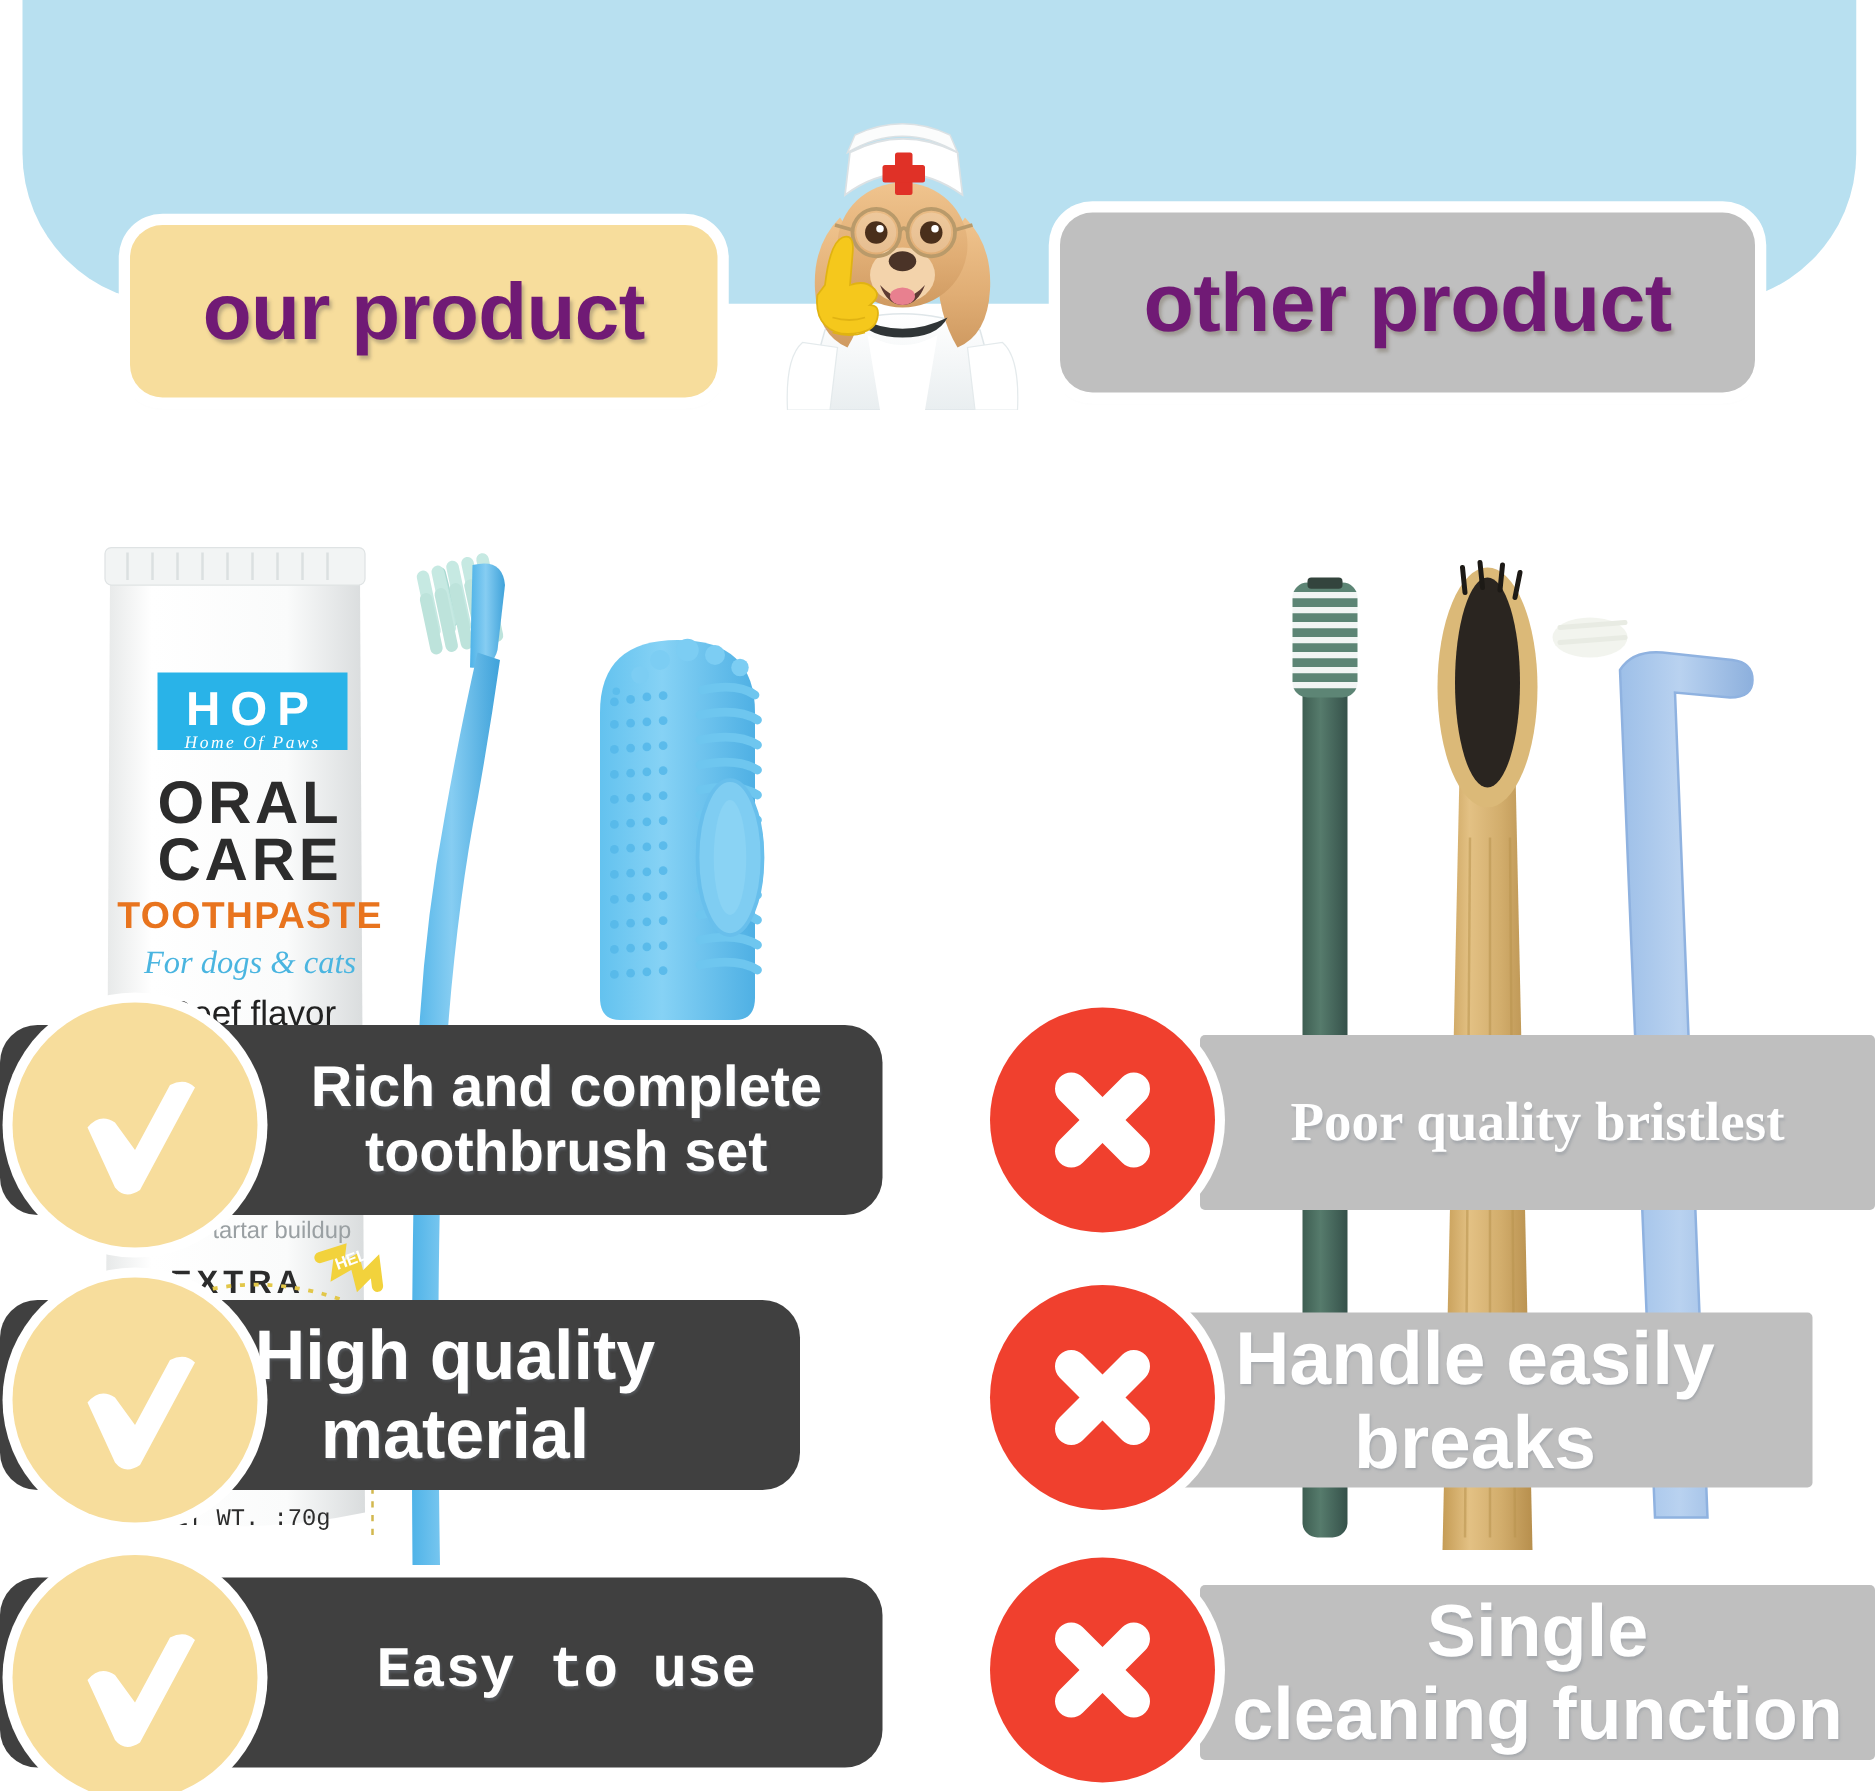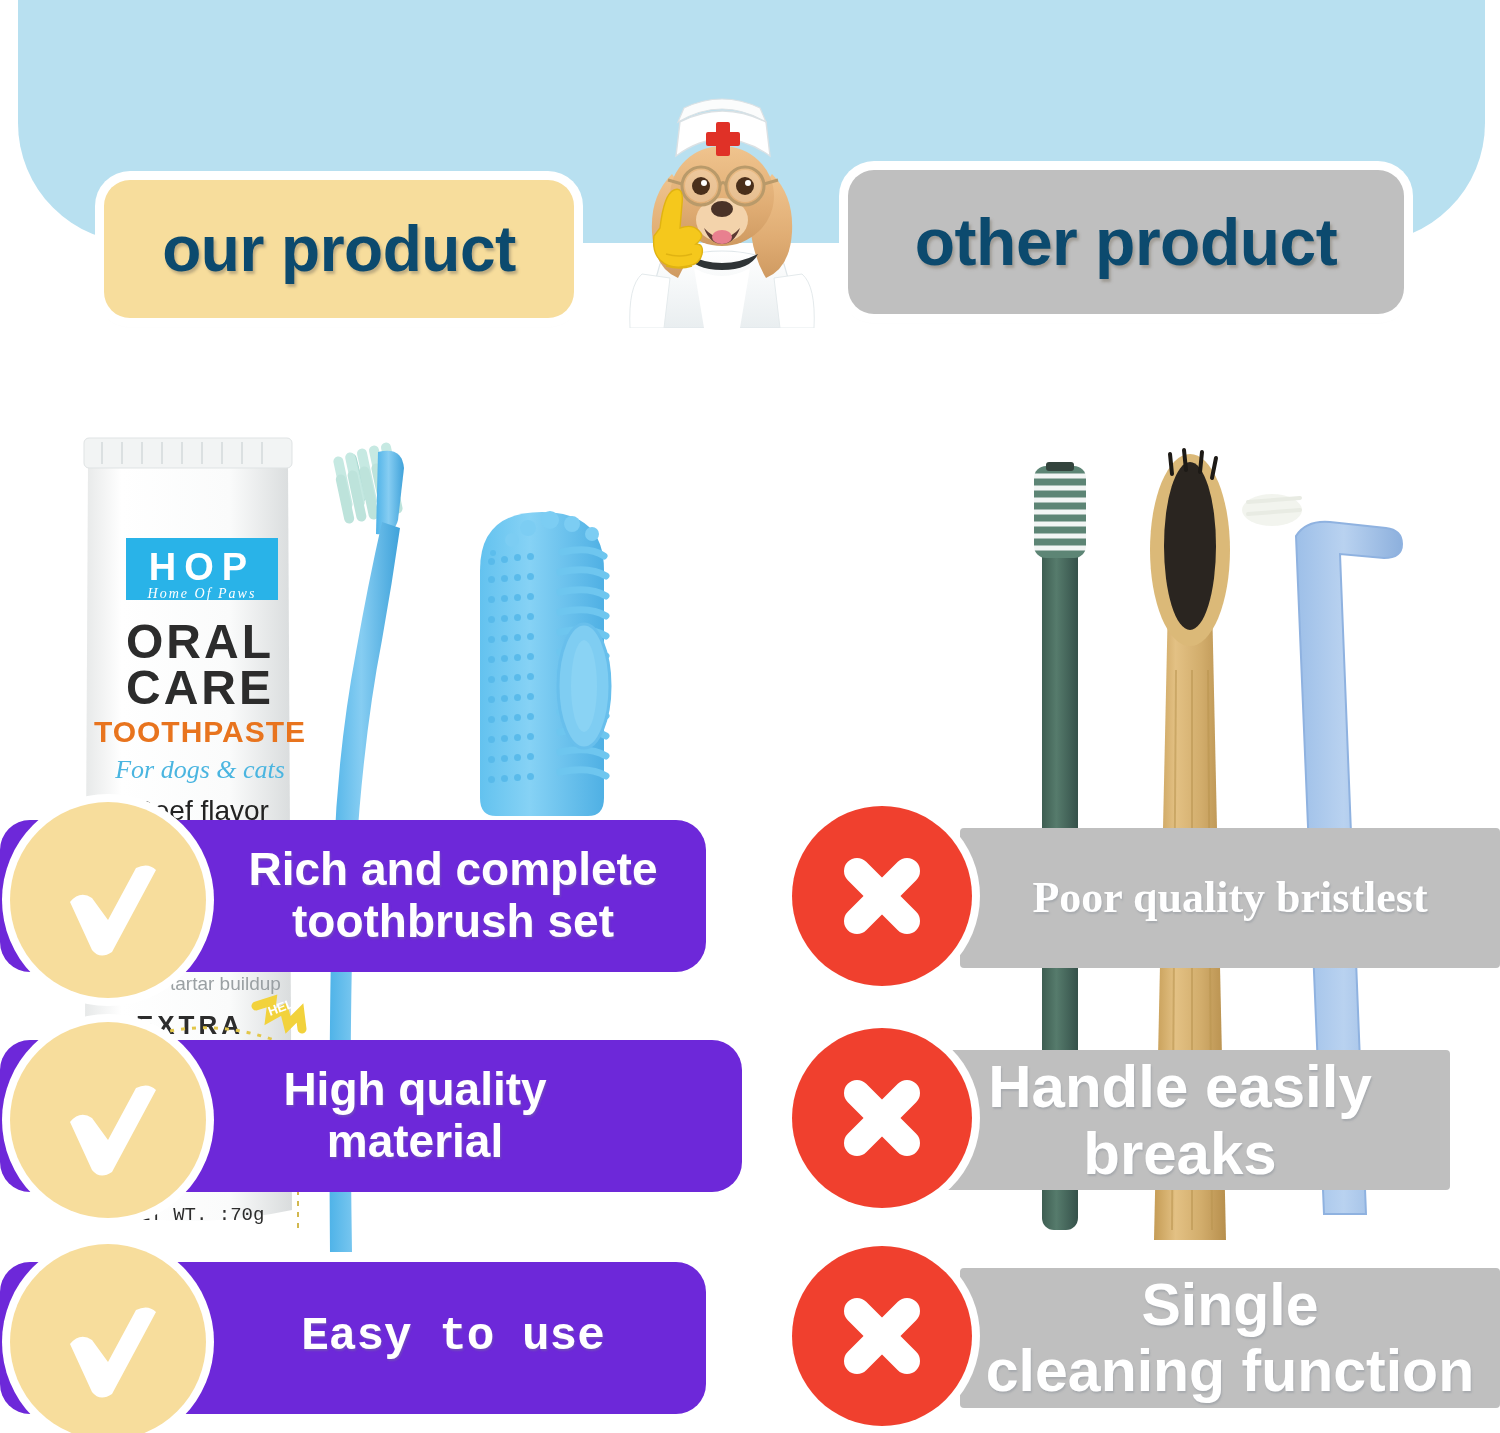--- a/index.html
+++ b/index.html
@@ -15,21 +15,21 @@
   .header-band{
     position:absolute; left:18px; top:0; width:1467px; height:243px;
     background:#b8e0f0;
     border-bottom-left-radius:120px;
     border-bottom-right-radius:120px;
   }
   .title-pill{
     position:absolute; display:flex; align-items:center; justify-content:center;
     border-radius:26px;
     box-shadow:0 0 0 9px #ffffff, 0 3px 7px rgba(0,0,0,.18);
-    font-weight:bold; color:#0c4a6e;
+    font-weight:bold; color:#701a75;
     text-shadow:2px 3px 3px rgba(120,110,95,.45);
     letter-spacing:-0.5px;
   }
   .title-pill.left{
     left:104px; top:180px; width:470px; height:138px;
     background:#f7dd9c; font-size:64px;
   }
   .title-pill.right{
     left:848px; top:170px; width:556px; height:144px;
     background:#bfbfbf; font-size:66px;
@@ -46,35 +46,35 @@
   .right-photos{ left:1000px; top:440px; width:430px; height:810px; }
 
   
   .feature-row{ position:absolute; display:flex; align-items:center; }
   .f-pill{
     position:absolute; display:flex; align-items:center; justify-content:center;
     border-radius:30px; text-align:center;
     font-weight:bold; color:#ffffff; line-height:1.12;
     text-shadow:1px 2px 2px rgba(120,130,140,.35);
   }
-  .f-pill.good{ background:#6d28d9; }
+  .f-pill.good{ background:#404040; }
   .f-pill.bad{ background:#bfbfbf; border-radius:4px; }
 
   .badge{
     position:absolute; border-radius:50%;
     box-shadow:0 0 0 8px #ffffff;
     display:flex; align-items:center; justify-content:center;
   }
   .badge.good{ background:#f7dd9c; }
   .badge.bad{ background:#f0402e; }
   .badge svg{ display:block; }
 
   
   .row-l1 .f-pill{ left:0px;  top:820px; width:706px; height:152px; font-size:46px; padding-left:200px; }
-  .row-l2 .f-pill{ left:0px;  top:1040px; width:742px; height:152px; font-size:46px; padding-left:88px; }
+  .row-l2 .f-pill{ left:0px;  top:1040px; width:640px; height:152px; font-size:56px; padding-left:88px; }
   .row-l3 .f-pill{ left:0px;  top:1262px; width:706px; height:152px; font-size:46px; padding-left:200px;font-family:Liberation Mono, monospace; }
 
   .row-l1 .badge{ left:10px; top:802px; width:196px; height:196px; }
   .row-l2 .badge{ left:10px; top:1022px; width:196px; height:196px; }
   .row-l3 .badge{ left:10px; top:1244px; width:196px; height:196px; }
 
   
   .row-r1 .f-pill{ left:960px; top:828px; width:540px; height:140px; font-size:44px;font-family:Liberation Serif, serif; }
   .row-r2 .f-pill{ left:910px; top:1050px; width:540px; height:140px; font-size:60px; }
   .row-r3 .f-pill{ left:960px; top:1268px; width:540px; height:140px; font-size:59px; }

